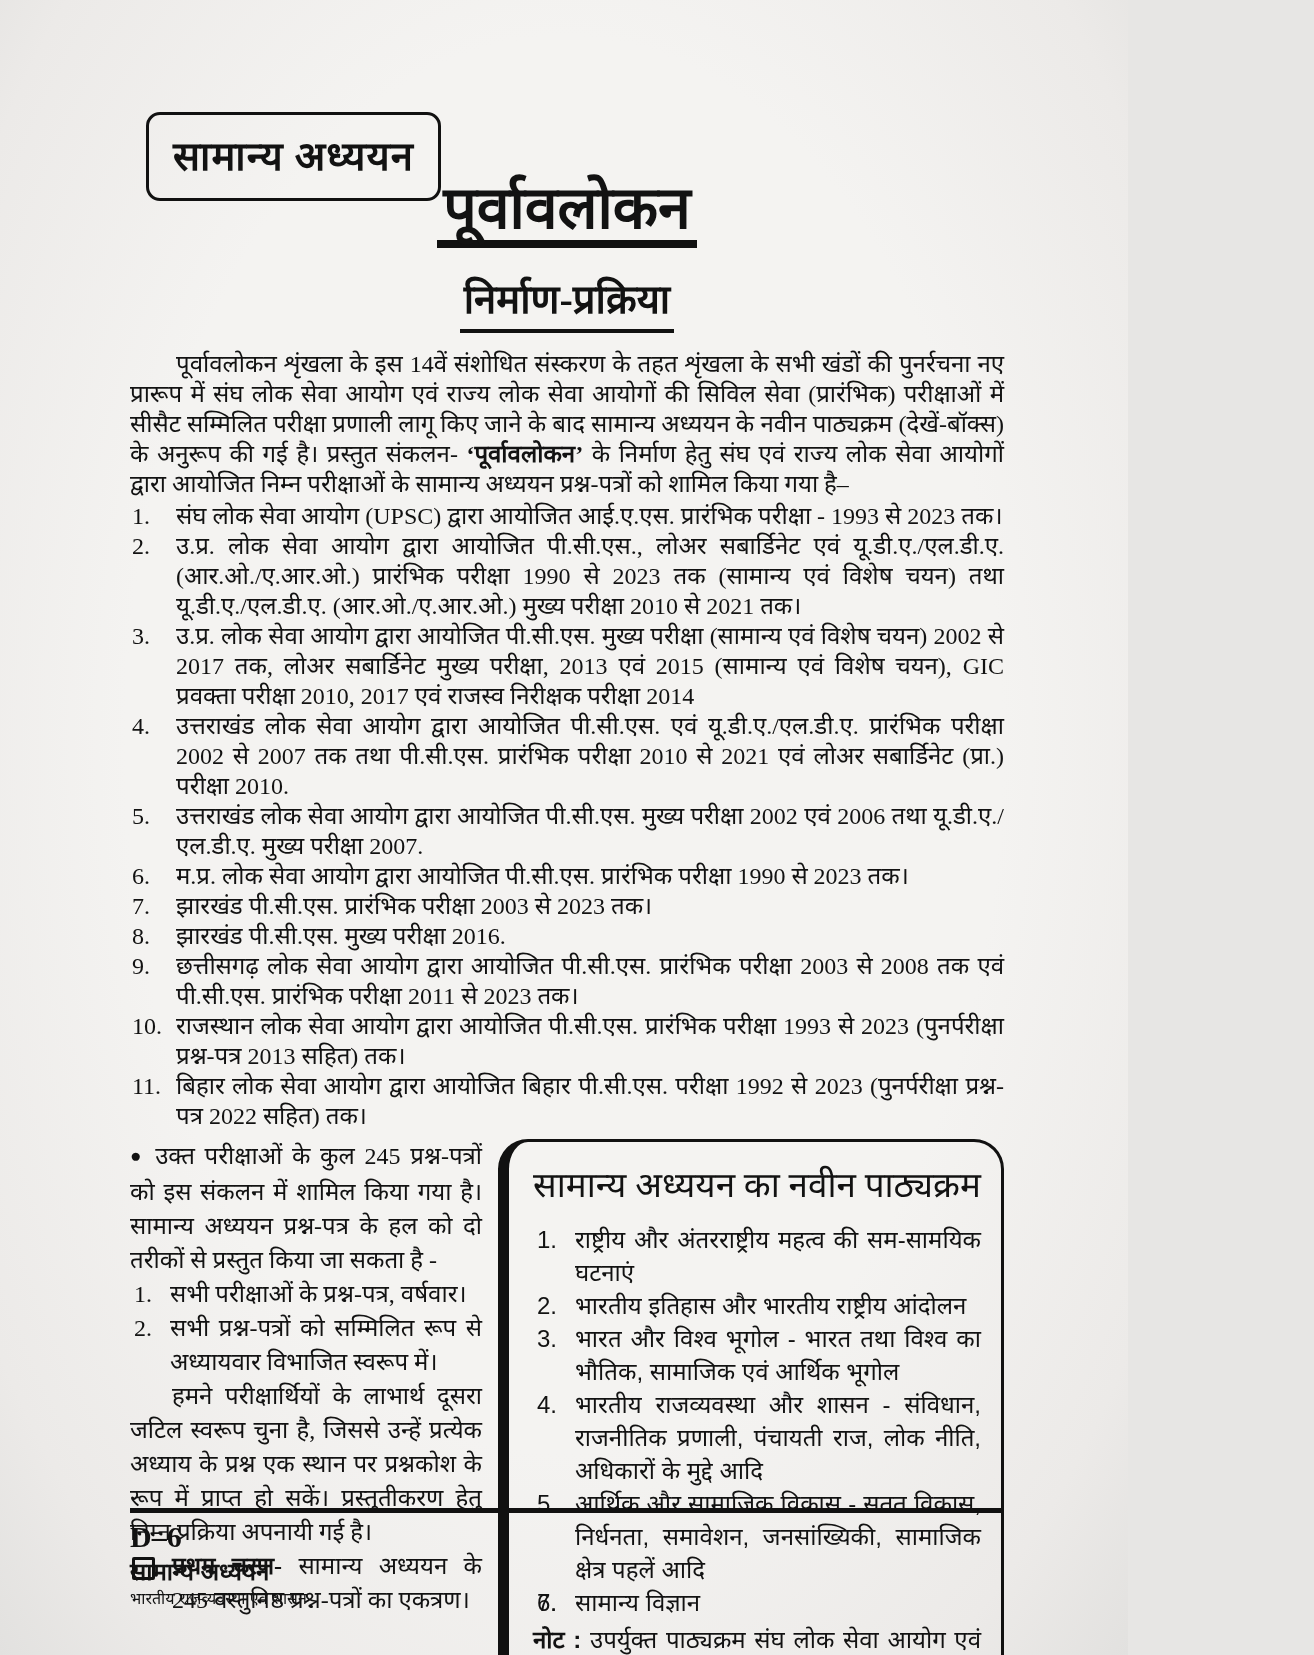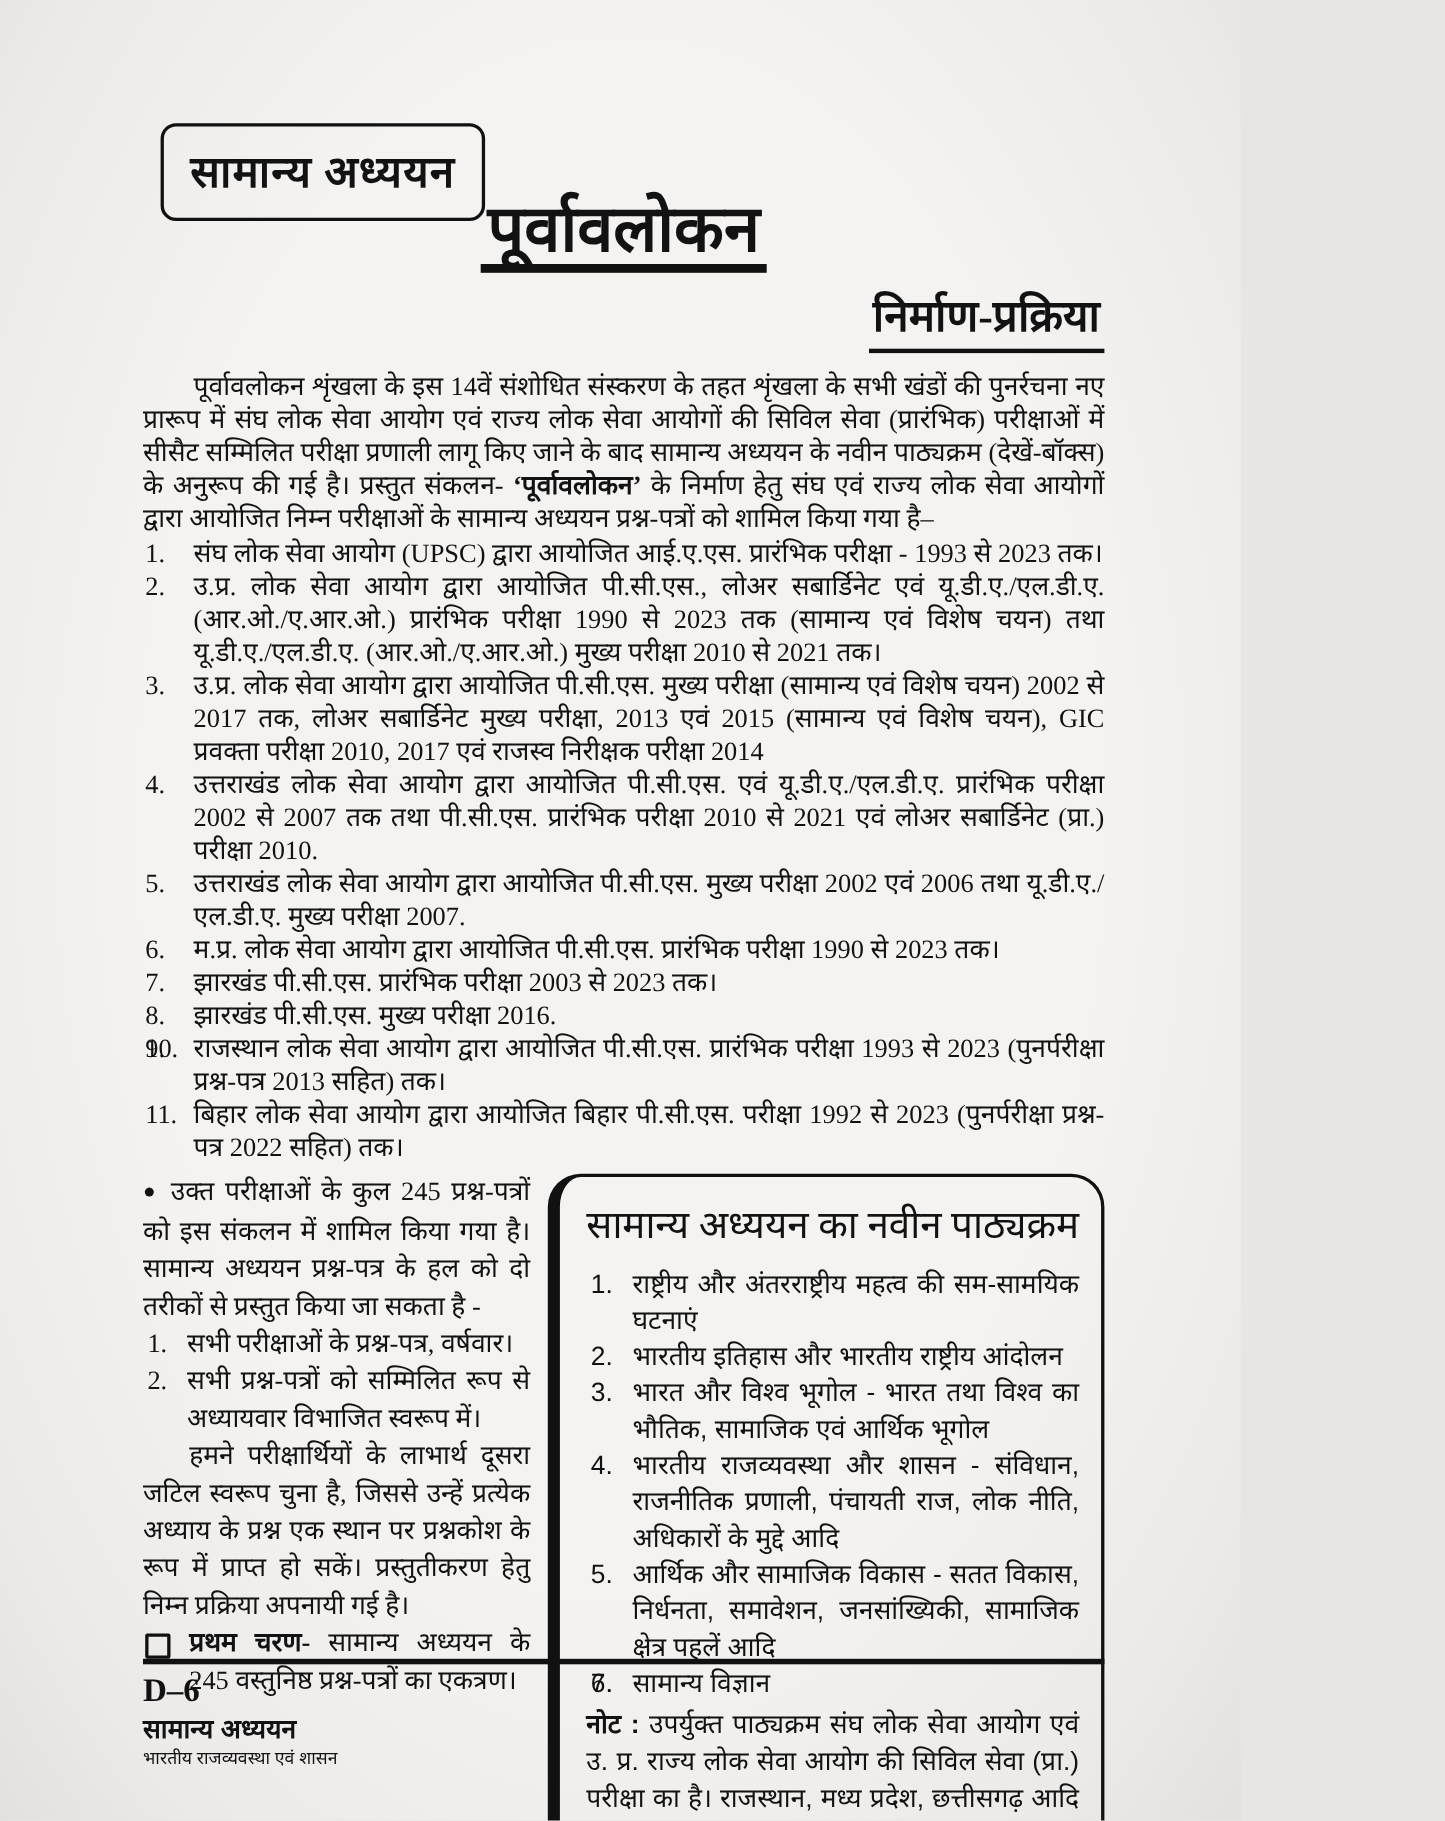--- a/index.html
+++ b/index.html
@@ -26,21 +26,21 @@
     background:transparent;
   }
 
   
   .title-wrap{text-align:center;padding-top:178px;}
   .title{
     display:inline-block;margin:0;
     font-size:59px;line-height:1.05;font-weight:bold;
     border-bottom:8px solid #111;padding:0 6px 0 6px;
   }
-  .subtitle-wrap{text-align:right;margin-top:10px;}
+  .subtitle-wrap{text-align:center;margin-top:22px;}
   .subtitle{
     display:inline-block;margin:0;
     font-size:40px;font-weight:bold;
     border-bottom:4px solid #111;padding:0 4px 4px 4px;
   }
 
   
   .intro{
     margin:16px 0 0 0;
     font-size:24px;line-height:30px;
@@ -156,20 +156,21 @@
         <div class="li">
           <span class="num">7.</span>
           <span class="txt">झारखंड पी.सी.एस. प्रारंभिक परीक्षा 2003 से 2023 तक।</span>
         </div>
         <div class="li">
           <span class="num">8.</span>
           <span class="txt">झारखंड पी.सी.एस. मुख्य परीक्षा 2016.</span>
         </div>
         <div class="li">
           <span class="num">9.</span>
+          <span class="txt">छत्तीसगढ़ लोक सेवा आयोग द्वारा आयोजित पी.सी.एस. प्रारंभिक परीक्षा 2003 से 2008 तक एवं पी.सी.एस. प्रारंभिक परीक्षा 2011 से 2023 तक।</span>
         </div>
         <div class="li">
           <span class="num">10.</span>
           <span class="txt">राजस्थान लोक सेवा आयोग द्वारा आयोजित पी.सी.एस. प्रारंभिक परीक्षा 1993 से 2023 (पुनर्परीक्षा प्रश्न-पत्र 2013 सहित) तक।</span>
         </div>
         <div class="li">
           <span class="num">11.</span>
           <span class="txt">बिहार लोक सेवा आयोग द्वारा आयोजित बिहार पी.सी.एस. परीक्षा 1992 से 2023 (पुनर्परीक्षा प्रश्न-पत्र 2022 सहित) तक।</span>
         </div>
       </div>

